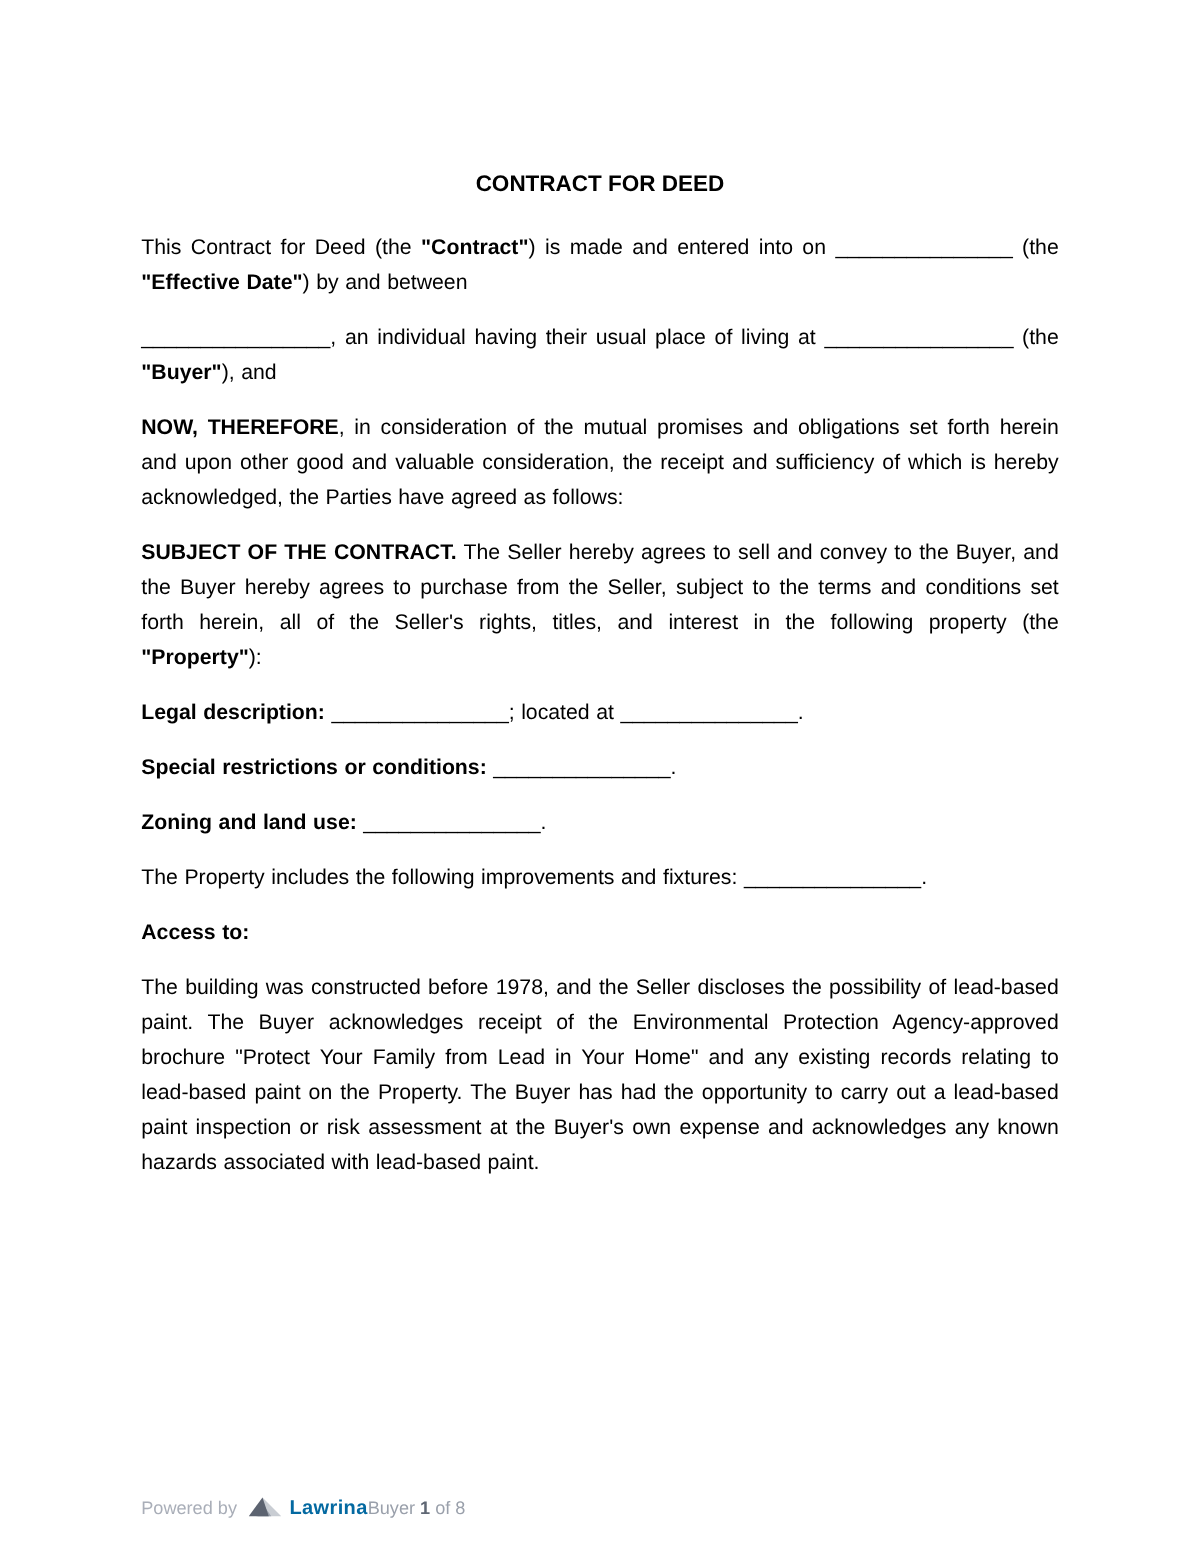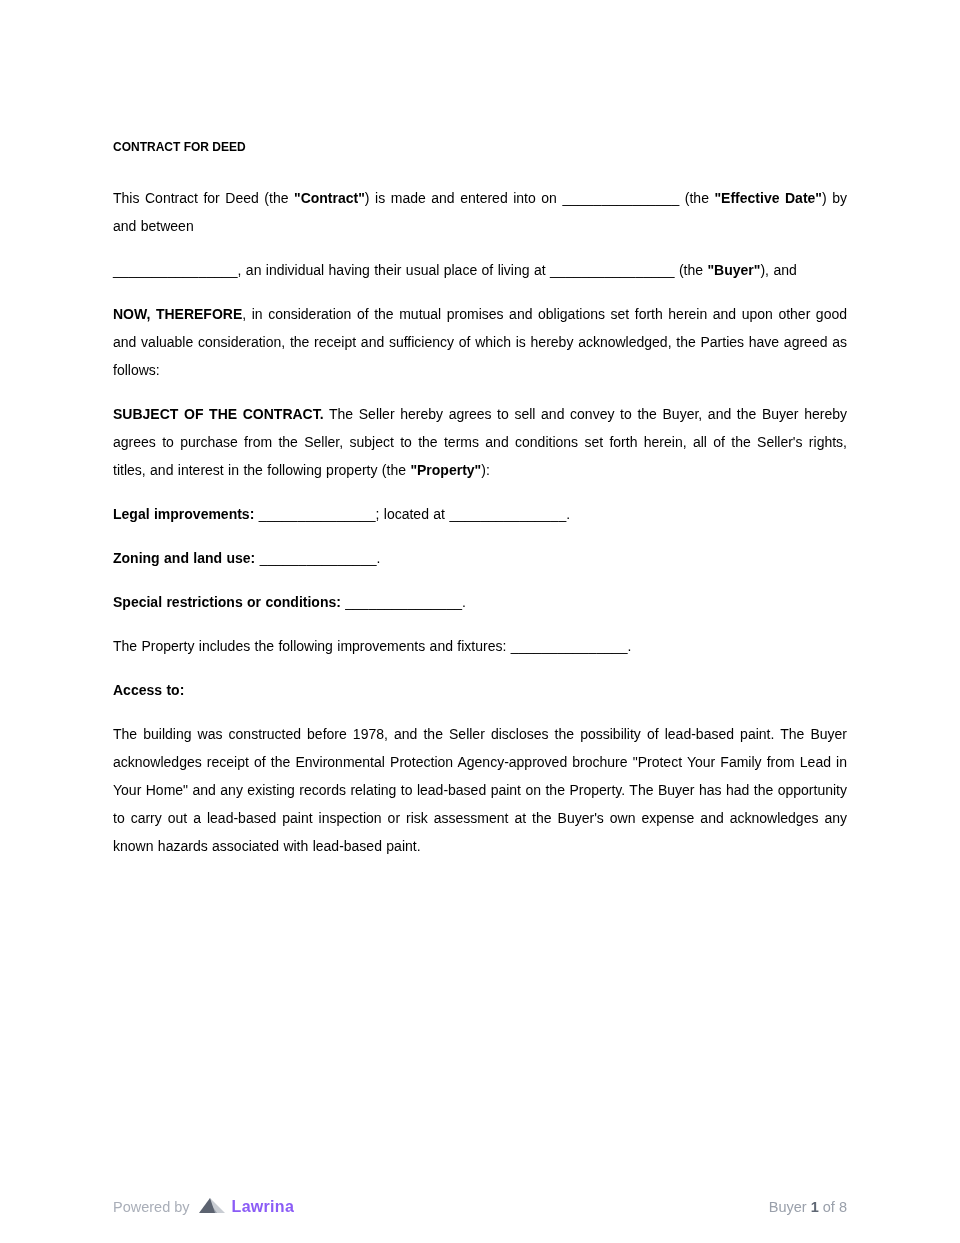--- a/index.html
+++ b/index.html
@@ -15,56 +15,56 @@
     color: #000000;
     overflow: hidden;
   }
   .doc {
     position: absolute;
     left: 113px;
     top: 133px;
     width: 734px;
   }
   .doc-title {
-    font-size: 12px;
+    font-size: 18px;
     line-height: 28px;
     font-weight: bold;
-    text-align: left;
+    text-align: center;
     margin: 0 0 23px 0;
   }
   p.para {
-    font-size: 14px;
+    font-size: 17px;
     line-height: 28px;
     text-align: justify;
     margin: 0 0 16px 0;
     word-spacing: 0.5px;
   }
   p.para b { font-weight: bold; }
   .page-footer {
     position: absolute;
     left: 113px;
-    right: 113px;
+    right: 125px;
     top: 1195px;
     height: 24px;
     display: flex;
-    justify-content: space-between;
+    justify-content: flex-start;
     align-items: center;
   }
   .powered {
     display: flex;
     align-items: center;
     font-size: 14.5px;
     color: #a9aeb8;
   }
   .powered .powered-label { margin-right: 9px; }
   .brand-logo { display: inline-block; margin-right: 7px; }
   .brand-name {
     font-size: 16px;
     font-weight: 700;
-    color: #8b5cf6;
+    color: #0369a1;
     letter-spacing: 0.3px;
   }
   .page-info {
     font-size: 14.5px;
     color: #9aa0ab;
   }
   .page-info b {
     color: #5f6774;
     font-weight: 700;
   }
@@ -72,23 +72,23 @@
 </head>
 <body>
 
 <div class="doc">
   <h1 class="doc-title">CONTRACT FOR DEED</h1>
   <div id="doc-body">
       <p class="para">This Contract for Deed (the <b>"Contract"</b>) is made and entered into on _______________ (the <b>"Effective Date"</b>) by and between</p>
       <p class="para">________________, an individual having their usual place of living at ________________ (the <b>"Buyer"</b>), and</p>
       <p class="para"><b>NOW, THEREFORE</b>, in consideration of the mutual promises and obligations set forth herein and upon other good and valuable consideration, the receipt and sufficiency of which is hereby acknowledged, the Parties have agreed as follows:</p>
       <p class="para"><b>SUBJECT OF THE CONTRACT.</b> The Seller hereby agrees to sell and convey to the Buyer, and the Buyer hereby agrees to purchase from the Seller, subject to the terms and conditions set forth herein, all of the Seller's rights, titles, and interest in the following property (the <b>"Property"</b>):</p>
-      <p class="para"><b>Legal improvements:</b> _______________; located at _______________.</p>
+      <p class="para"><b>Legal description:</b> _______________; located at _______________.</p>
+      <p class="para"><b>Special restrictions or conditions:</b> _______________.</p>
       <p class="para"><b>Zoning and land use:</b> _______________.</p>
-      <p class="para"><b>Special restrictions or conditions:</b> _______________.</p>
       <p class="para">The Property includes the following improvements and fixtures: _______________.</p>
       <p class="para"><b>Access to:</b></p>
       <p class="para">The building was constructed before 1978, and the Seller discloses the possibility of lead-based paint. The Buyer acknowledges receipt of the Environmental Protection Agency-approved brochure "Protect Your Family from Lead in Your Home" and any existing records relating to lead-based paint on the Property. The Buyer has had the opportunity to carry out a lead-based paint inspection or risk assessment at the Buyer's own expense and acknowledges any known hazards associated with lead-based paint.</p>
     </div>
 </div>
 
 <div class="page-footer">
   <div class="powered">
     <span class="powered-label">Powered by</span>
     <span class="brand-logo">

